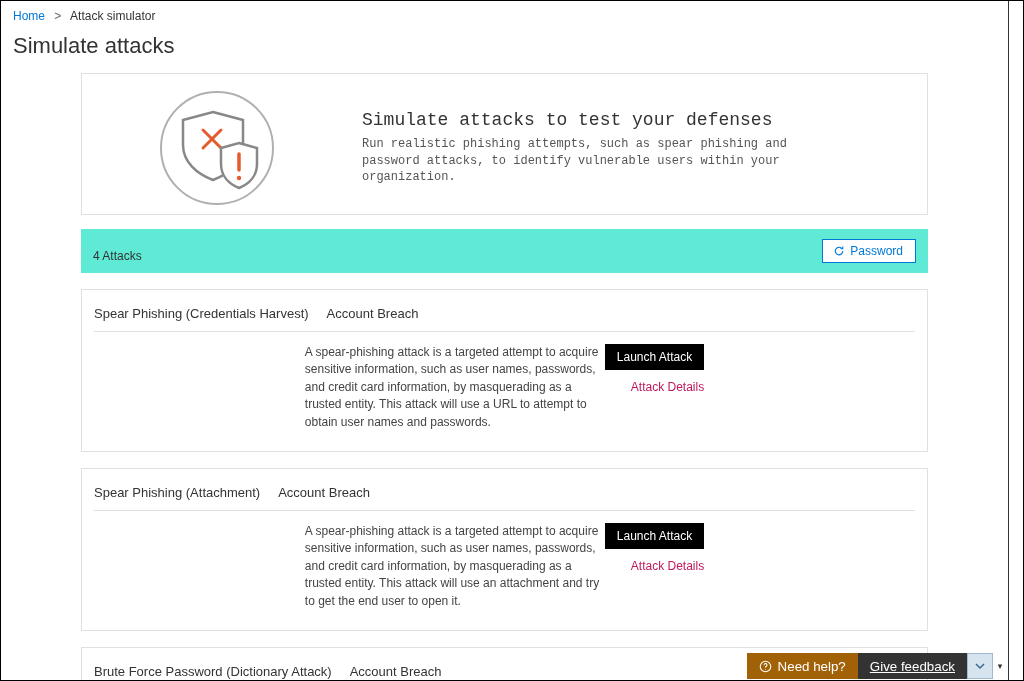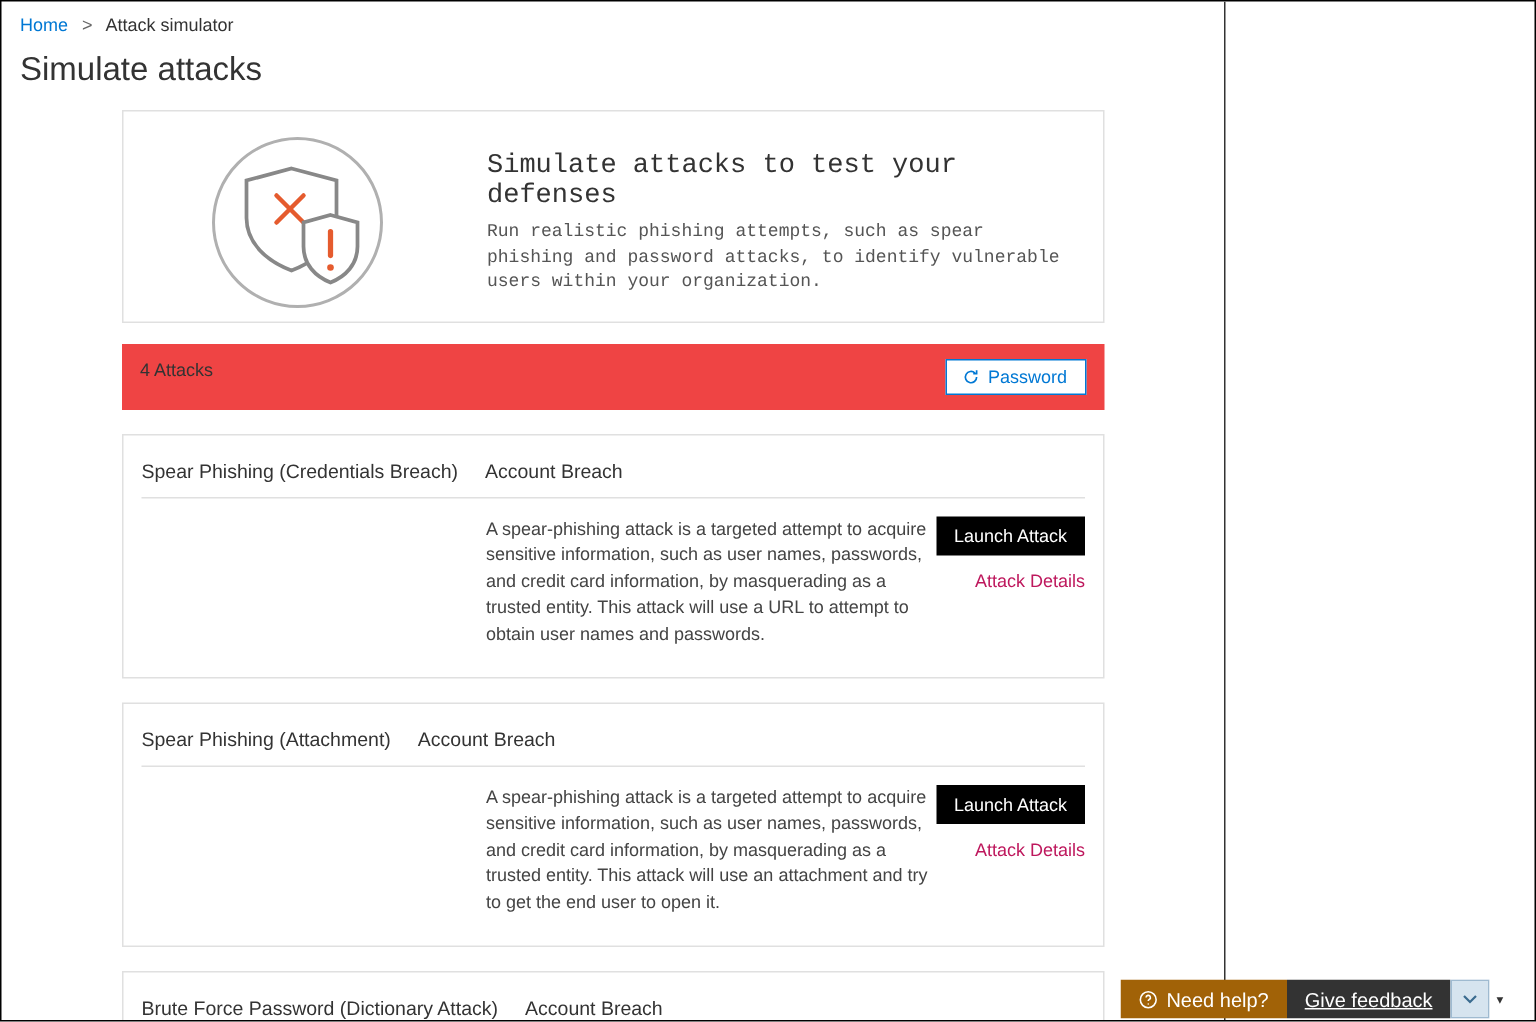--- a/index.html
+++ b/index.html
@@ -8,21 +8,21 @@
     font-size: 13px;
     color: #333;
     background: #fff;
     width: 1024px;
     height: 681px;
     overflow: hidden;
     position: relative;
     border: 1px solid #000;
   }
   .app-frame {
-    width: 816px;
+    width: 1008px;
     height: 680px;
     overflow-y: scroll;
     overflow-x: hidden;
     border-right: 1px solid #333;
     background: #fff;
   }
   
   .app-frame::-webkit-scrollbar { width: 16px; }
   .app-frame::-webkit-scrollbar-track { background: #f2f2f2; }
   .app-frame::-webkit-scrollbar-thumb { background: #c2c2c2; }
@@ -68,24 +68,24 @@
   }
   .hero-text p {
     font-size: 12px;
     color: #555;
     line-height: 1.4;
     max-width: 460px;
   }
 
   .attacks-bar {
     margin-top: 14px;
-    background: #ef4444;
+    background: #5eead4;
     display: flex;
     justify-content: space-between;
-    align-items: flex-start;
+    align-items: flex-end;
     padding: 10px 12px;
   }
   .attacks-bar .count { font-size: 12px; color: #333; }
   .refresh-btn {
     border: 1px solid #0078d4;
     background: #fff;
     color: #0078d4;
     padding: 4px 12px 4px 10px;
     font-size: 12px;
     cursor: pointer;
@@ -102,21 +102,21 @@
   }
   .attack-header {
     display: flex;
     gap: 18px;
     font-size: 13px;
     color: #333;
     padding-bottom: 10px;
     border-bottom: 1px solid #e0e0e0;
     margin-bottom: 12px;
   }
-  .attack-body { display: flex; justify-content: flex-end; }
+  .attack-body { display: flex; justify-content: center; }
   .attack-desc {
     font-size: 12px;
     color: #444;
     line-height: 1.45;
     max-width: 300px;
   }
   .attack-cta { text-align: right; }
   .launch-btn {
     background: #000000;
     color: #fff;
@@ -225,21 +225,21 @@
         <svg viewBox="0 0 16 16" fill="none" stroke="#0078d4" stroke-width="1.5">
           <path d="M13 8a5 5 0 1 1-1.5-3.5"></path>
           <path d="M13 2v3h-3"></path>
         </svg>
         <span>Password</span>
       </button>
     </div>
 
     <div class="attack-card">
       <div class="attack-header">
-        <span>Spear Phishing (Credentials Breach)</span>
+        <span>Spear Phishing (Credentials Harvest)</span>
         <span>Account Breach</span>
       </div>
       <div class="attack-body">
         <div class="attack-desc">A spear-phishing attack is a targeted attempt to acquire sensitive information, such as user names, passwords, and credit card information, by masquerading as a trusted entity. This attack will use a URL to attempt to obtain user names and passwords.</div>
         <div class="attack-cta">
           <button class="launch-btn">Launch Attack</button>
           <a href="#" class="details-link">Attack Details</a>
         </div>
       </div>
     </div>

